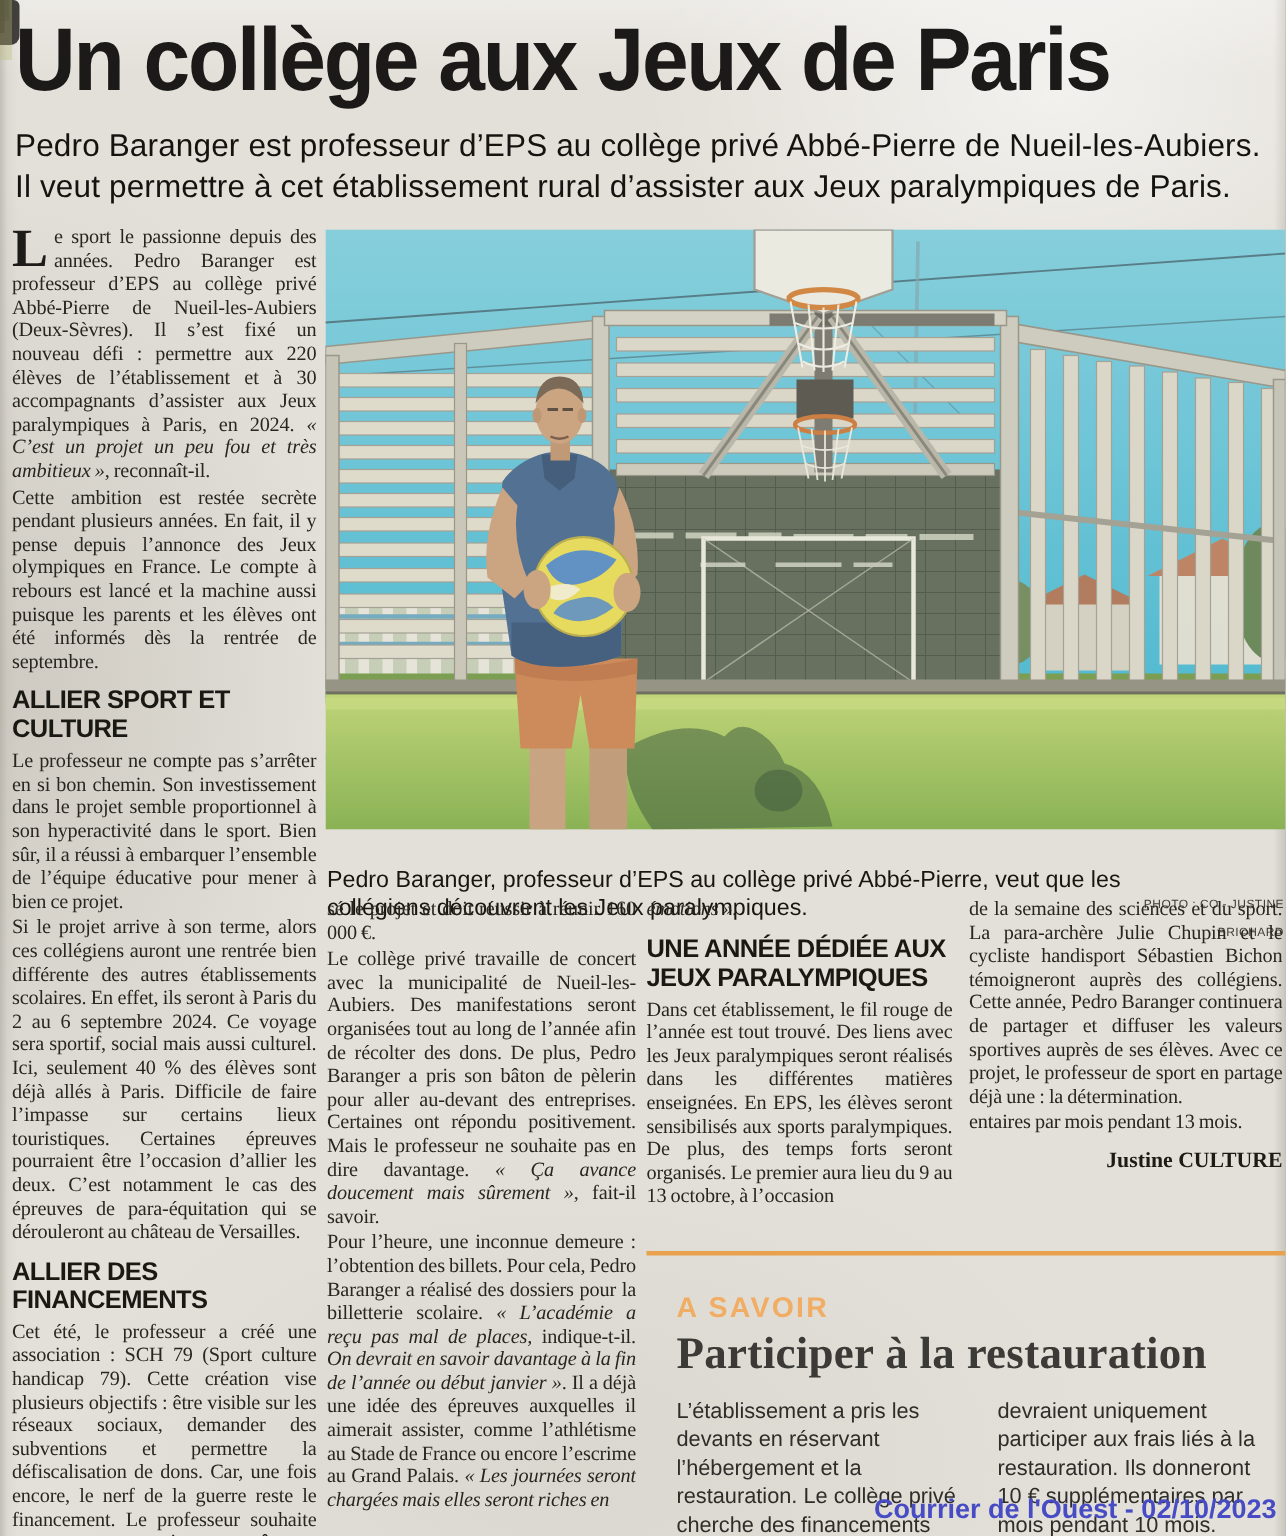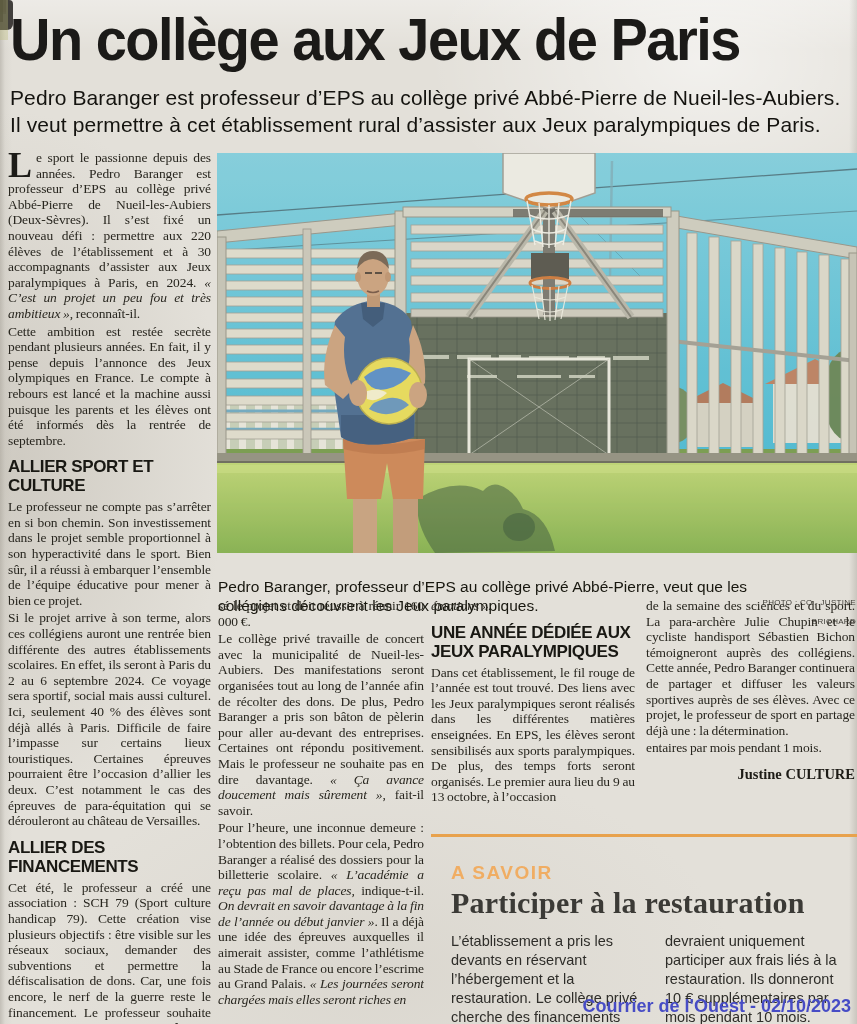--- a/index.html
+++ b/index.html
@@ -334,21 +334,21 @@
       <p class="body-para"><span>Le collège privé travaille de concert avec la municipalité de Nueil-les-Aubiers. Des manifestations seront organisées tout au long de l’année afin de récolter des dons. De plus, Pedro Baranger a pris son bâton de pèlerin pour aller au-devant des entreprises. Certaines ont répondu positivement. Mais le professeur ne souhaite pas en dire davantage. </span><em>« Ça avance doucement mais sûrement »</em><span>, fait-il savoir.</span></p>
       <p class="body-para"><span>Pour l’heure, une inconnue demeure : l’obtention des billets. Pour cela, Pedro Baranger a réalisé des dossiers pour la billetterie scolaire. </span><em>« L’académie a reçu pas mal de places, </em><span>indique-t-il.</span><em> On devrait en savoir davantage à la fin de l’année ou début janvier »</em><span>. Il a déjà une idée des épreuves auxquelles il aimerait assister, comme l’athlétisme au Stade de France ou encore l’escrime au Grand Palais. </span><em>« Les journées seront chargées mais elles seront riches en</em></p>
     </div>
   <div class="col col3">
       <p class="body-para"><em>émotions ».</em></p>
       <h3 class="sec-head">UNE ANNÉE DÉDIÉE AUX JEUX PARALYMPIQUES</h3>
       <p class="body-para"><span>Dans cet établissement, le fil rouge de l’année est tout trouvé. Des liens avec les Jeux paralympiques seront réalisés dans les différentes matières enseignées. En EPS, les élèves seront sensibilisés aux sports paralympiques. De plus, des temps forts seront organisés. Le premier aura lieu du 9 au 13 octobre, à l’occasion</span></p>
     </div>
   <div class="col col4">
       <p class="body-para"><span>de la semaine des sciences et du sport. La para-archère Julie Chupin et le cycliste handisport Sébastien Bichon témoigneront auprès des collégiens. Cette année, Pedro Baranger continuera de partager et diffuser les valeurs sportives auprès de ses élèves. Avec ce projet, le professeur de sport en partage déjà une : la détermination.</span></p>
-      <p class="body-para"><span>entaires par mois pendant 1 mois.</span></p>
+      <p class="body-para"><span>entaires par mois pendant 13 mois.</span></p>
       <p class="byline">Justine CULTURE</p>
     </div>
 
   <div class="savoir">
     <div class="kicker">A SAVOIR</div>
     <div class="savoir-title">Participer à la restauration</div>
     <div class="savoir-cols">
       <div class="savoir-col">L’établissement a pris les devants en réservant l’hébergement et la restauration. Le collège privé cherche des financements pour permettre aux 220 élèves de partir. Les familles</div>
       <div class="savoir-col">devraient uniquement participer aux frais liés à la restauration. Ils donneront 10 € supplémentaires par mois pendant 10 mois.</div>
     </div>

